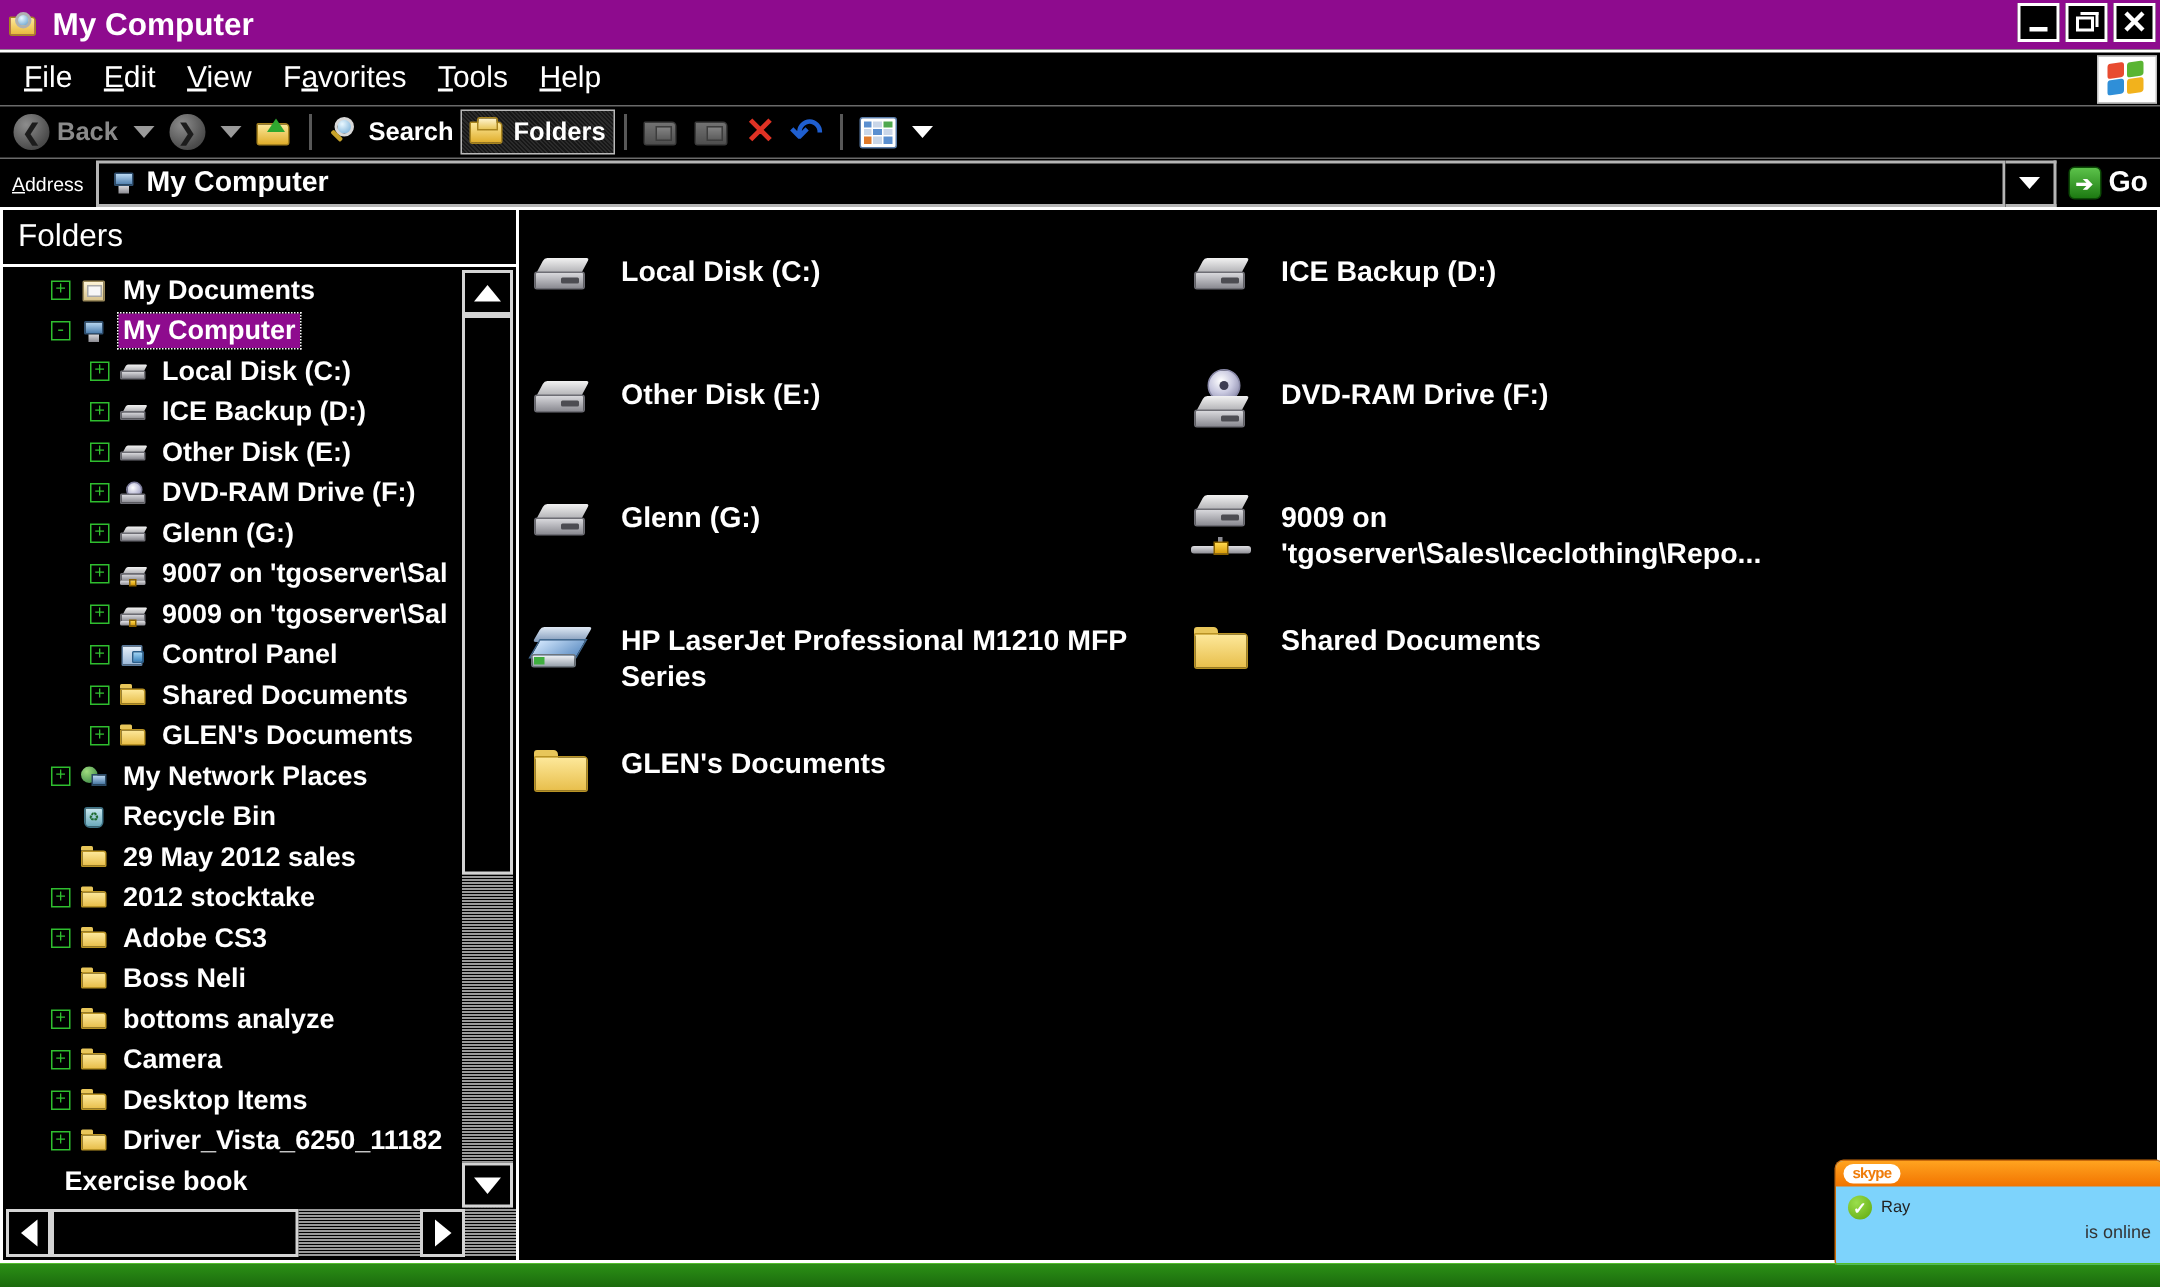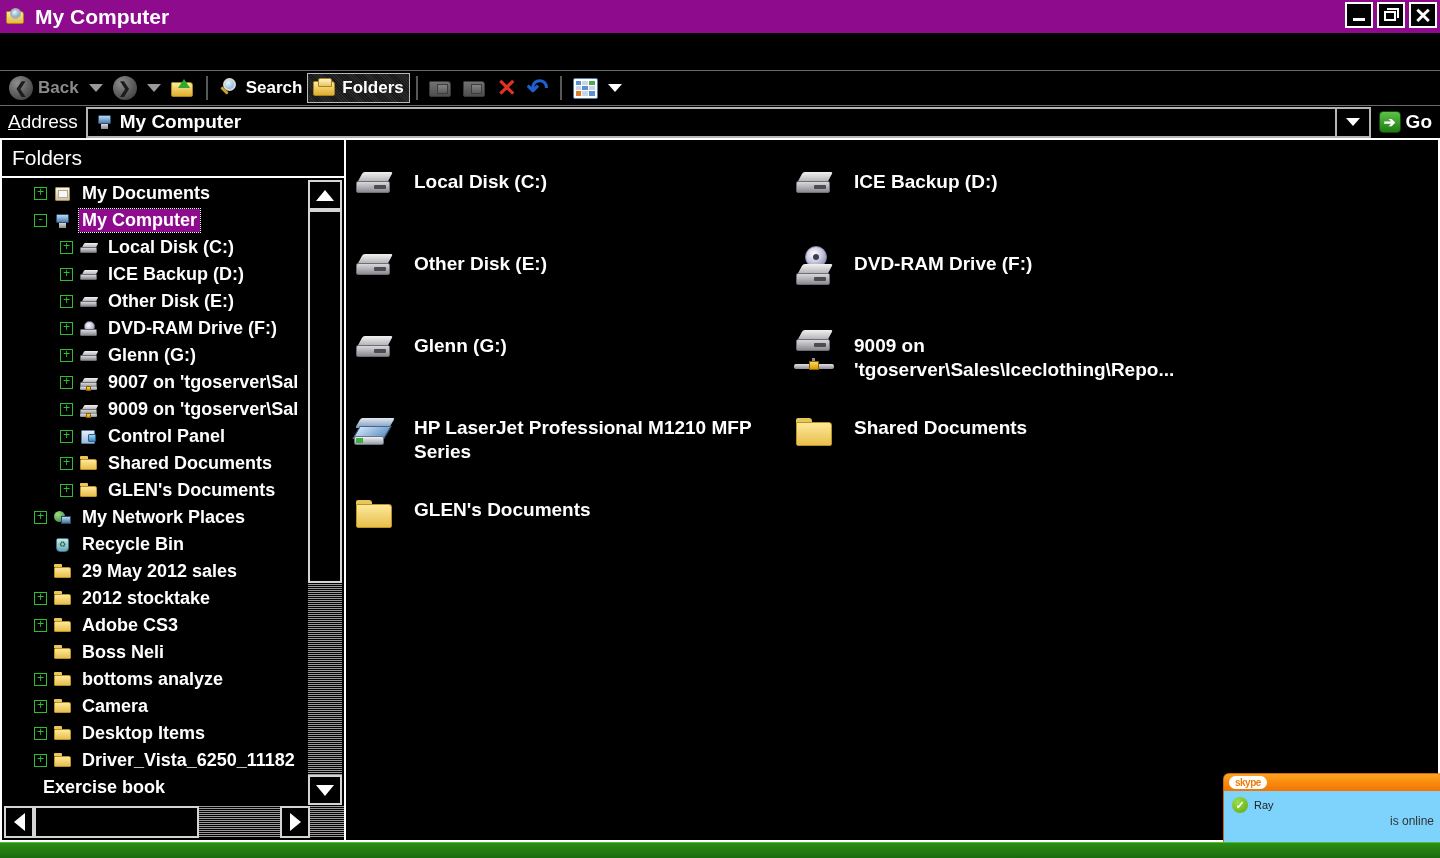--- a/index.html
+++ b/index.html
@@ -94,21 +94,21 @@
     display: flex; align-items: center; justify-content: center;
     color: #1c1c1c; font-size: 15px; font-weight: bold;
   }
 
   
   .addrbar {
     position: absolute; left: 0; top: 105px; width: 1440px; height: 33px;
     background: #000; border-top: 1px solid #6a6a6a;
     display: flex; align-items: center;
   }
-  .addr-label { color: #fff; font-size: 19px; padding: 0 8px; }
+  .addr-label { color: #fff; font-size: 13px; padding: 0 8px; }
   .addr-label u { text-decoration: underline; }
   .addr-field {
     flex: 1; height: 31px; border: 2px solid #b5b5b5; background: #000;
     display: flex; align-items: center; gap: 7px; padding-left: 7px;
     margin-right: 0;
   }
   .addr-value { color: #fff; font-size: 19px; font-weight: bold; }
   .addr-drop {
     width: 34px; height: 31px; border: 2px solid #b5b5b5; border-left: none;
     background: #000; display: flex; align-items: center; justify-content: center;
@@ -472,20 +472,36 @@
       <div class="win-btn">
         <span class="wb-res-a"></span>
           <span class="wb-res-b"></span>
       </div>
       <div class="win-btn">
         <span class="wb-close-g">✕</span>
       </div>
     </div>
   </div>
 
+  <div class="menubar">
+    <div class="menu-item"><u>F</u>ile</div>
+    <div class="menu-item"><u>E</u>dit</div>
+    <div class="menu-item"><u>V</u>iew</div>
+    <div class="menu-item">F<u>a</u>vorites</div>
+    <div class="menu-item"><u>T</u>ools</div>
+    <div class="menu-item"><u>H</u>elp</div>
+    <div class="winlogo-box">
+      <div class="winflag">
+          <span class="wf1"></span>
+          <span class="wf2"></span>
+          <span class="wf3"></span>
+          <span class="wf4"></span>
+        </div>
+    </div>
+  </div>
 
   <div class="toolbar">
     <div class="tb-btn disabled">
       <span class="navcirc">❮</span>
       <span>Back</span>
     </div>
     <div class="tb-btn disabled">
         <span class="tb-caret"></span>
       </div>
     <div class="tb-btn disabled">

